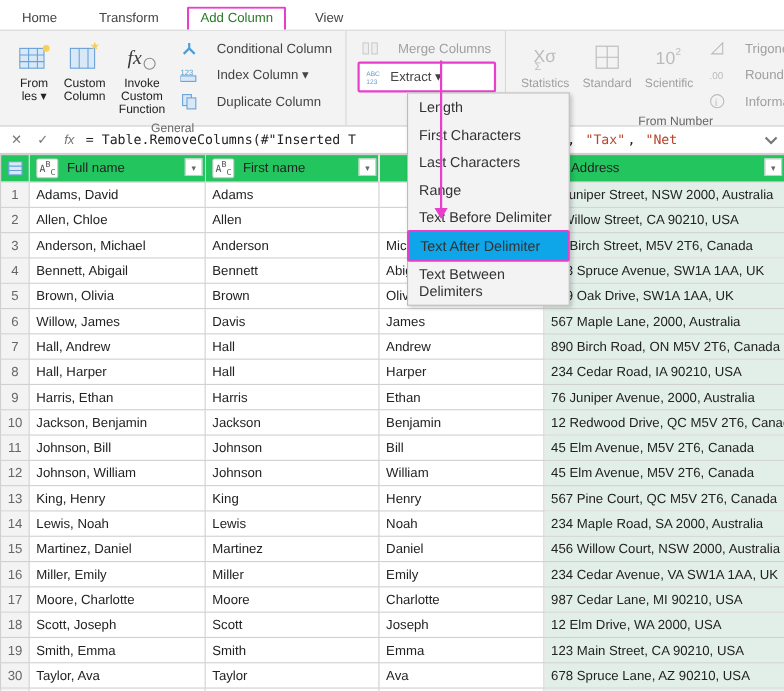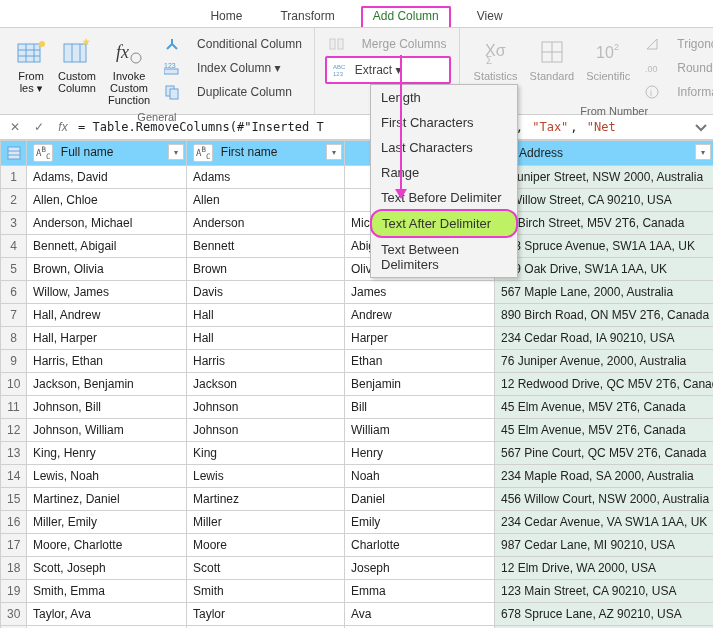--- a/index.html
+++ b/index.html
@@ -13,21 +13,20 @@
   }
   
   .tabs {
     display: flex;
     align-items: flex-end;
     padding: 3px 8px 0 8px;
     background: #fff;
     border-bottom: 1px solid #d0d0d0;
     height: 24px;
     gap: 14px;
-    justify-content: center;
   }
   .tab {
     padding: 3px 12px 4px 12px;
     color: #444;
     cursor: pointer;
     position: relative;
   }
   .tab.active {
     border: 2px solid #e83ecb;
     border-bottom: none;
@@ -148,21 +147,21 @@
   .grid th, .grid td {
     border: 1px solid #d0d0d0;
     padding: 3px 6px;
     font-size: 12px;
     text-align: left;
     white-space: nowrap;
     overflow: hidden;
     height: 16px;
   }
   .grid th {
-    background: #7dd3fc;
+    background: #22c55e;
     font-weight: normal;
     color: #222;
   }
   .rownum {
     width: 22px;
     text-align: center !important;
     background: #f3f3f3;
     color: #666;
   }
   .colhead {
@@ -190,21 +189,21 @@
     width:146px;
     background:#f3f3f3;
     border:1px solid #bcbcbc;
     box-shadow:2px 2px 4px rgba(0,0,0,.2);
     z-index:20;
   }
   .extract-menu .mitem{
     padding:5px 10px;font-size:13px;color:#333;cursor:pointer;
   }
   .extract-menu .mitem.sel{
-    background:#bef264;border:2px solid #e83ecb;border-radius:12px;margin:-1px;
+    background:#0ea5e9;border:2px solid #e83ecb;border-radius:2px;margin:-1px;
   }
   
   .pink-arrow{
     position:absolute;
     left:400px;
     top:55px;
     width:2px;height:142px;
     background:#e83ecb;
     z-index:25;
   }

